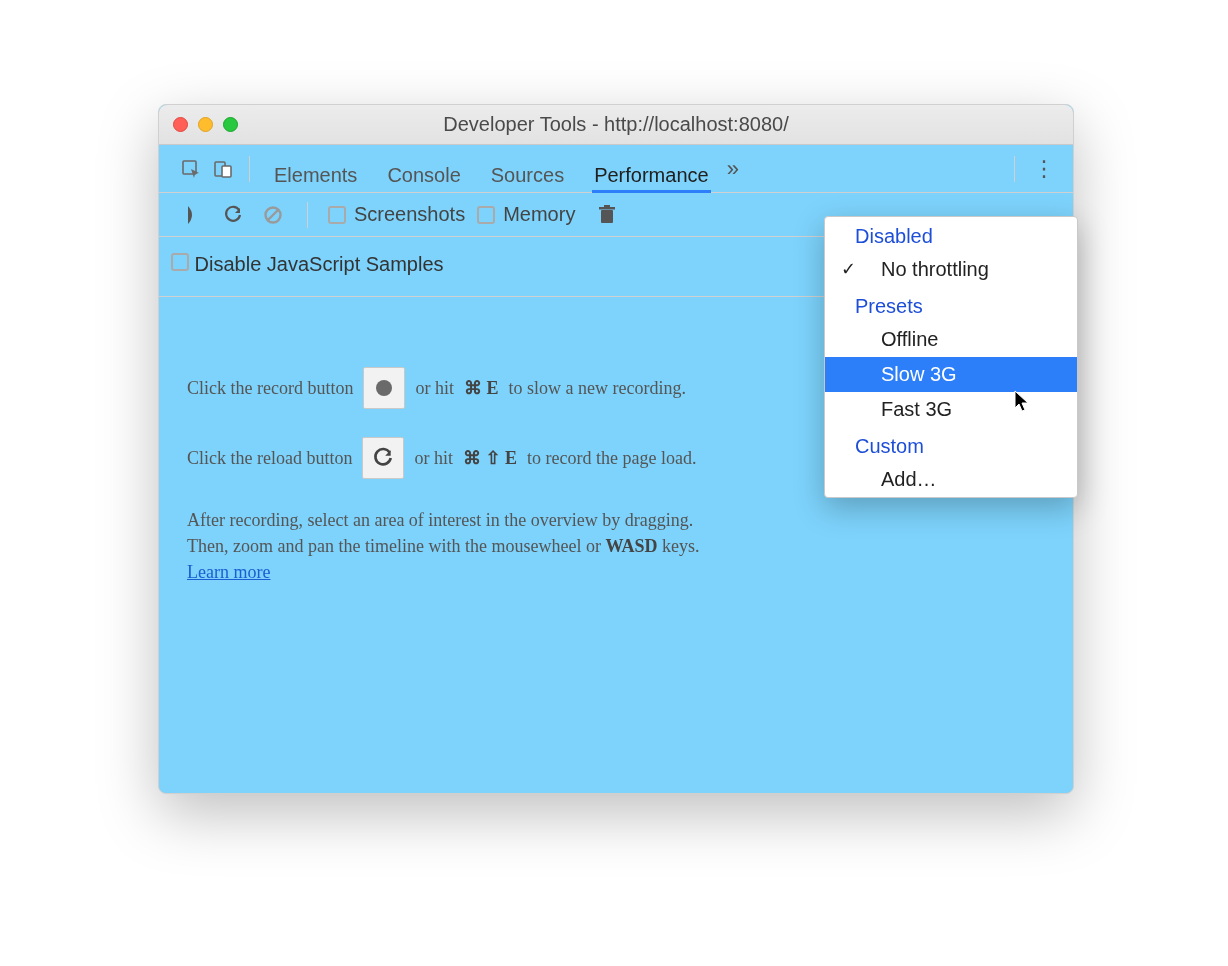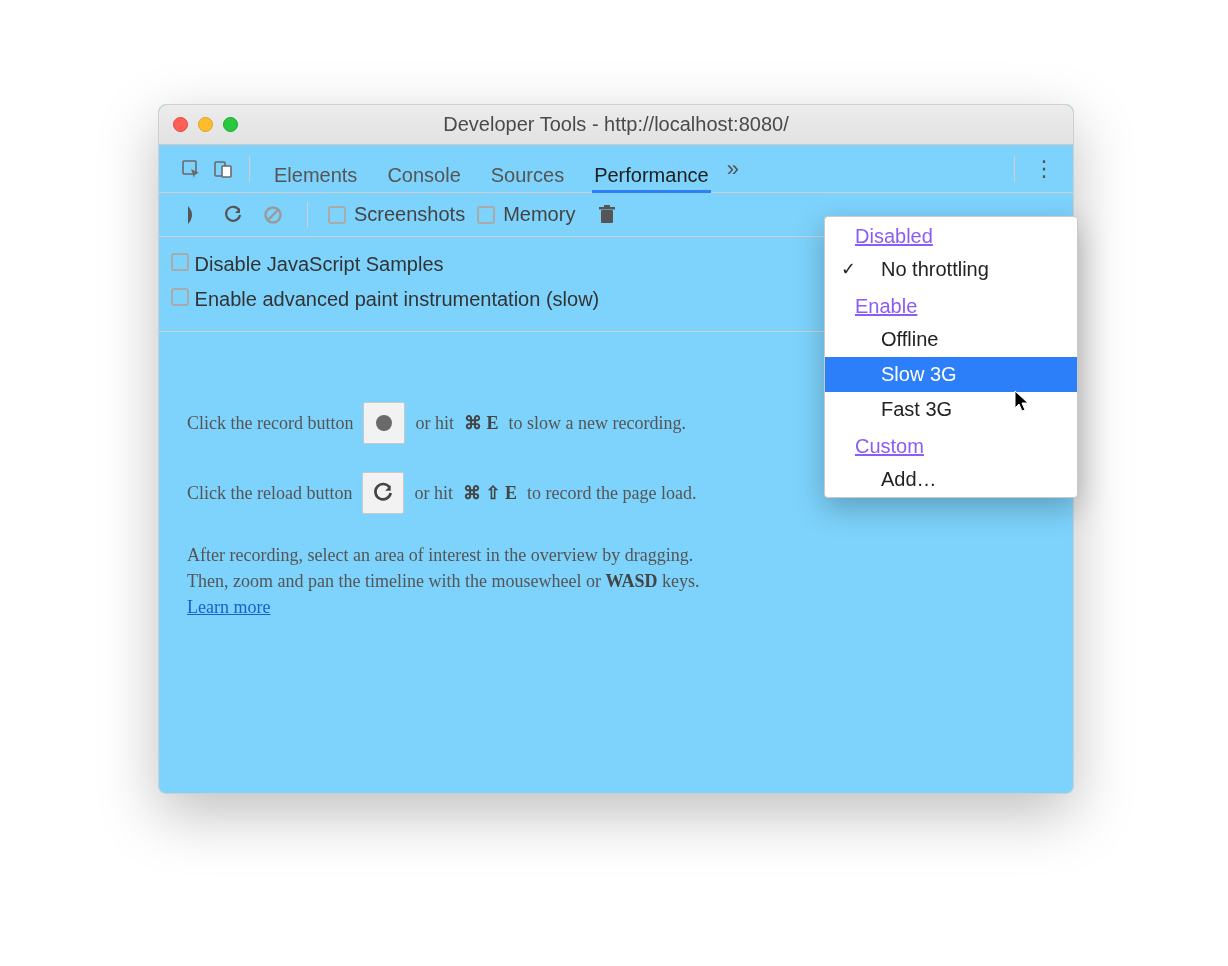--- a/index.html
+++ b/index.html
@@ -176,23 +176,22 @@
     left: 824px;
     top: 216px;
     width: 254px;
     background: #fff;
     border: 1px solid #c9c9c9;
     border-radius: 4px;
     box-shadow: 0 10px 30px rgba(0,0,0,0.25);
     font-size: 20px;
   }
   .dd-header {
-    color: #8b5cf6;
+    color: #1d4ed8;
     padding: 8px 0 4px 30px;
-    text-decoration: underline;
   }
   .dd-item {
     padding: 6px 8px 6px 56px;
     color: #222;
     position: relative;
     cursor: default;
   }
   .dd-item .check {
     position: absolute;
     left: 16px; top: 6px;
@@ -301,33 +300,20 @@
   <div class="settings-panel">
     <div class="settings-row">
       <div class="left">
         <label class="checkbox">
           <span class="cbox"></span>
           <span>Disable JavaScript Samples</span>
         </label>
       </div>
       <div class="right">Network:</div>
     </div>
-    <div class="settings-row">
-      <div class="left">
-        <label class="checkbox">
-          <span class="cbox"></span>
-          <span>Enable advanced paint instrumentation (slow)</span>
-        </label>
-      </div>
-      <div class="right">
-        <span>CPU:</span>
-        &nbsp;
-        <span>N</span>
-      </div>
-    </div>
   </div>
 
   <div class="main">
     <div class="instr-line">
       <span>Click the record button</span>
       <span class="mini-btn">
           <span class="record-dot"></span>
         </span>
       <span>or hit</span>
       <b style="color:#444">⌘ E</b>
@@ -352,21 +338,21 @@
     <a class="learn-more">Learn more</a>
   </div>
 </div>
 
 <div class="dropdown">
   <div class="dd-header">Disabled</div>
   <div class="dd-item">
     <span class="check">✓</span>
     <span>No throttling</span>
   </div>
-  <div class="dd-header">Enable</div>
+  <div class="dd-header">Presets</div>
   <div class="dd-item">
     <span>Offline</span>
   </div>
   <div class="dd-item selected">
     <span>Slow 3G</span>
   </div>
   <div class="dd-item">
     <span>Fast 3G</span>
   </div>
   <div class="dd-header">Custom</div>

